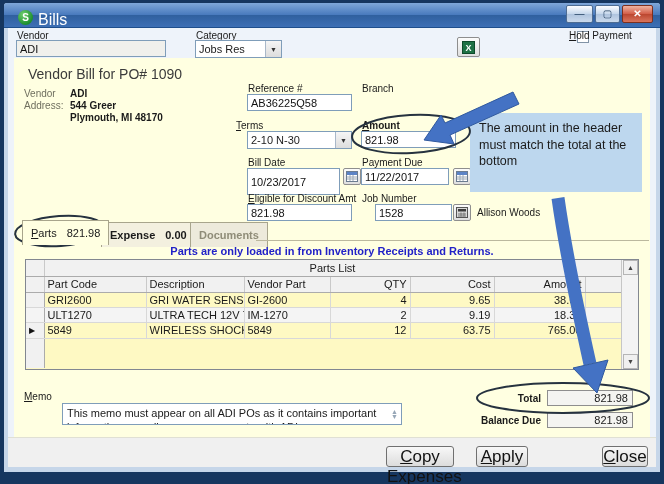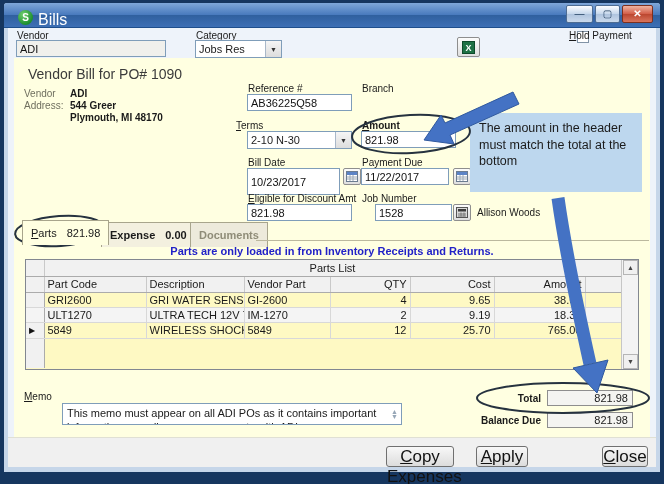--- a/index.html
+++ b/index.html
@@ -237,21 +237,21 @@
         <td class="r">9.19</td>
         <td class="r">18.38</td>
         <td></td>
       </tr>
       <tr>
         <td class="sel"><span class="marker">▶</span></td>
         <td>5849</td>
         <td>WIRELESS SHOCK/GLAS</td>
         <td>5849</td>
         <td class="r">12</td>
-        <td class="r">25.70</td>
+        <td class="r">63.75</td>
         <td class="r">765.00</td>
         <td></td>
       </tr>
       <tr>
         <td class="sel" style="height:30px; border-bottom:none;"></td>
         <td colspan="7" style="border:none;"></td>
       </tr>
     </tbody>
       </table>
     <div class="abs" id="vscroll">

